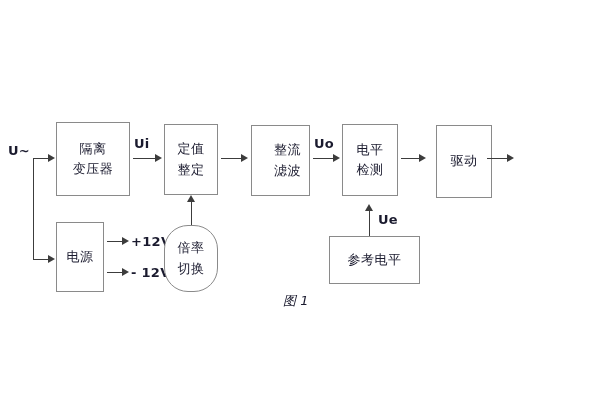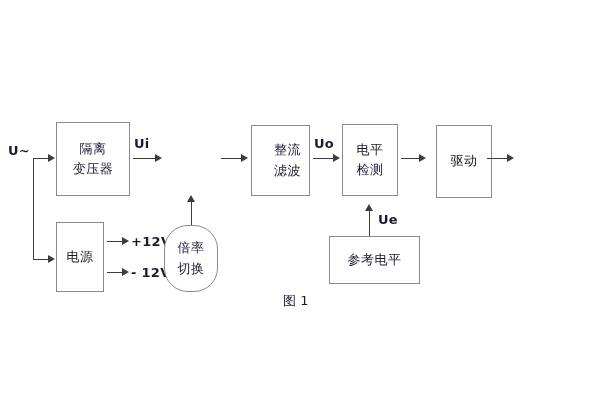--- a/index.html
+++ b/index.html
@@ -69,20 +69,21 @@
     font-size: 13px;
     font-weight: bold;
     white-space: nowrap;
     letter-spacing: 0.3px;
   }
   .caption {
     position: absolute;
     color: #1a1a2e;
     font-size: 13px;
     white-space: nowrap;
+    font-style: italic;
   }
 </style>
 </head>
 <body>
 
 <div id="canvas">
 
   <div class="lbl" style="left:8px; top:143px;">U~</div>
 
   <div class="hline" style="left:33px; top:158px; width:10px;"></div>
@@ -97,20 +98,24 @@
 
   <div class="block" style="left:56px; top:122px; width:74px; height:74px;">
     <span class="ln">隔离</span>
     <span class="ln">变压器</span>
   </div>
 
   <div class="lbl" style="left:134px; top:136px;">Ui</div>
   <div class="hline" style="left:133px; top:158px; width:24px;"></div>
   <div class="arrow-r" style="left:155px; top:154px;"></div>
 
+  <div class="block" style="left:164px; top:124px; width:54px; height:71px;">
+    <span class="ln">定值</span>
+    <span class="ln">整定</span>
+  </div>
 
   <div class="vline" style="left:191px; top:200px; height:25px;"></div>
   <div class="arrow-u" style="left:186.5px; top:195px;"></div>
 
   <div class="hline" style="left:221px; top:158px; width:22px;"></div>
   <div class="arrow-r" style="left:241px; top:154px;"></div>
 
   <div class="block" style="left:251px; top:125px; width:59px; height:71px;padding-left:14px;">
     <span class="ln">整流</span>
     <span class="ln">滤波</span>

